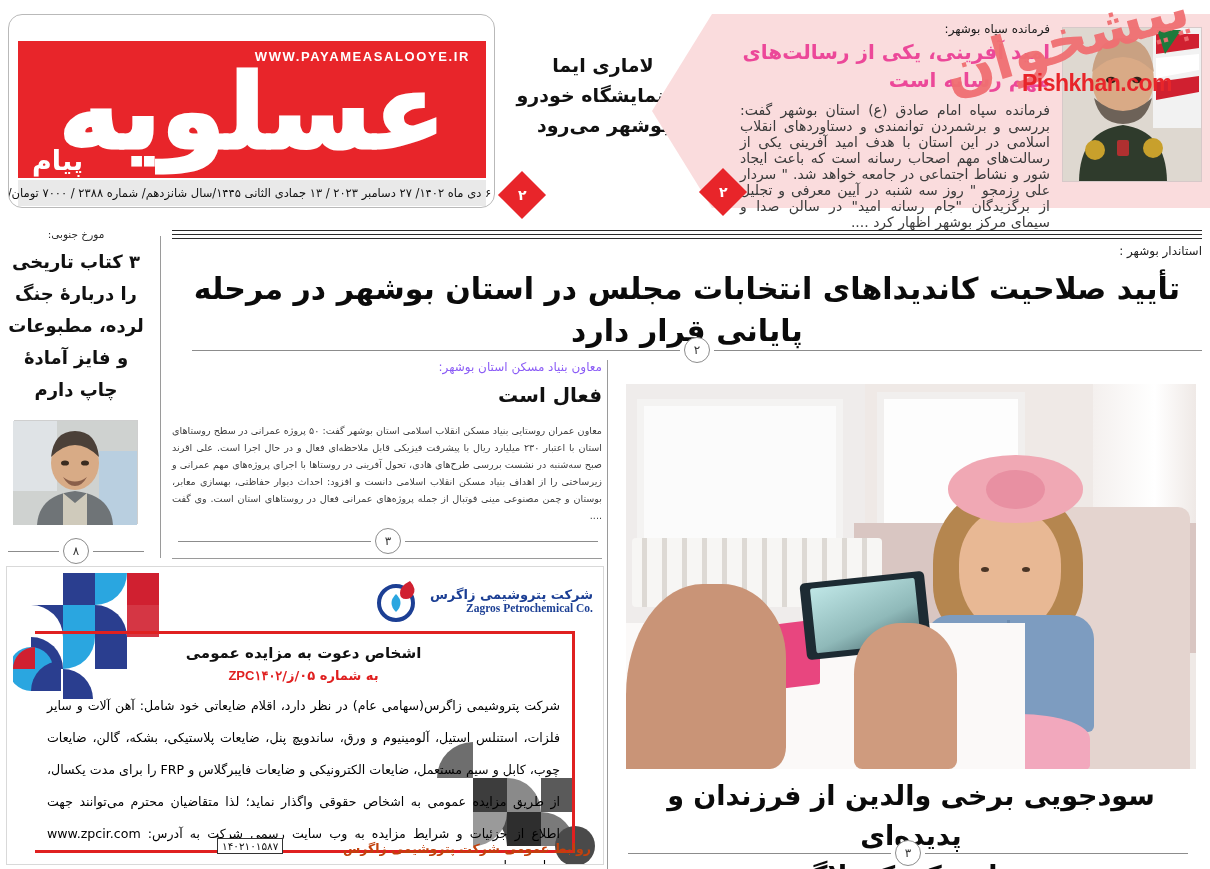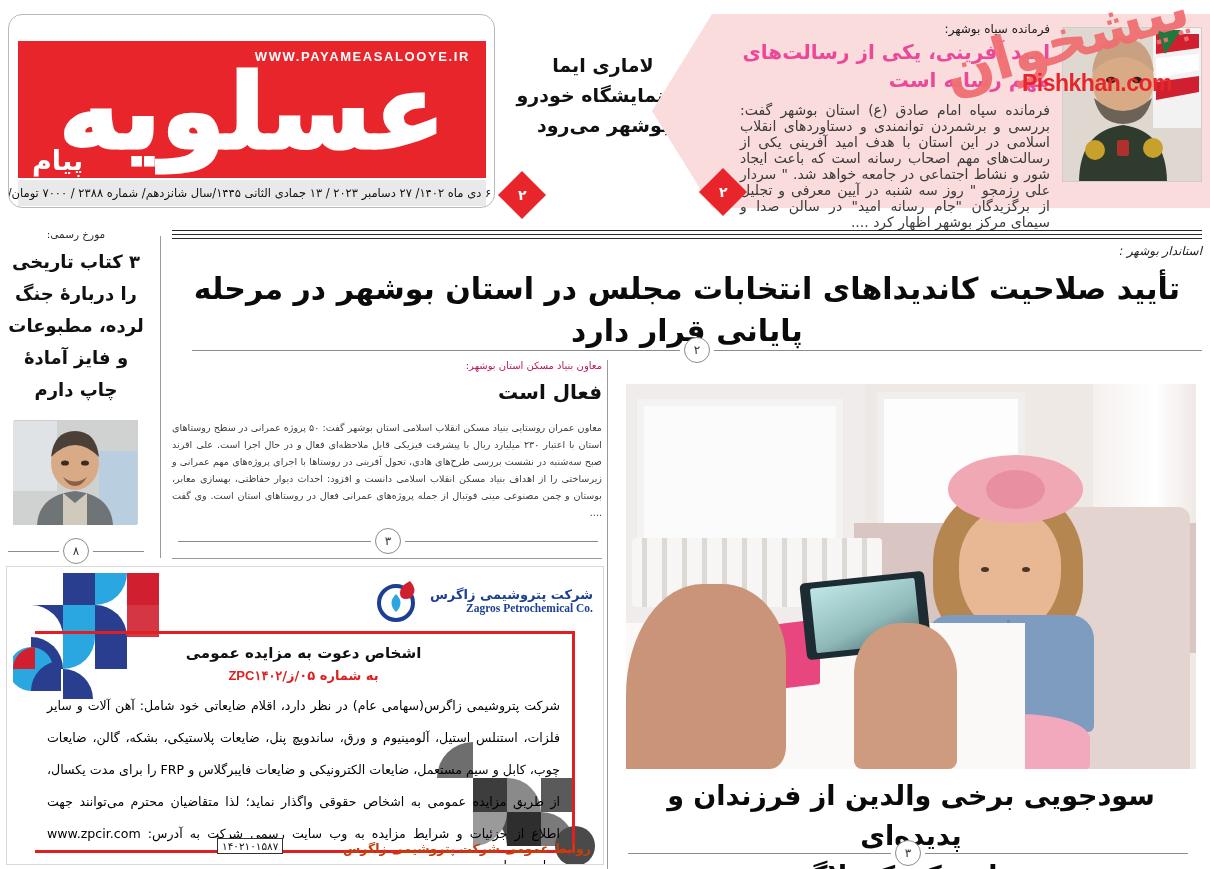--- a/index.html
+++ b/index.html
@@ -120,29 +120,29 @@
   .circle-badge .line { flex: 1; height: 1px; background: #8c8c8c; }
   .circle-badge .circ {
     width: 26px; height: 26px; border: 1px solid #8c8c8c; border-radius: 50%;
     display: flex; align-items: center; justify-content: center;
     font-size: 12px; color: #333; background: #fff; margin: 0 4px;
   }
   .lc-badge { margin-top: 14px; }
 
   
   .main-head-wrap { position: absolute; left: 172px; top: 244px; width: 1030px; }
-  .mh-kicker { font-size: 12px; color: #222; text-align: right; padding-left: 2px; font-style: italic; }
+  .mh-kicker { font-size: 12px; color: #222; text-align: right; padding-left: 2px; }
   .mh-title {
     margin-top: 10px; font-size: 30px; font-weight: bold; color: #0b0b0b;
     line-height: 42px; text-align: center; letter-spacing: -.4px;
   }
 
   
   .mid-art { position: absolute; left: 172px; top: 360px; width: 430px; }
-  .ma-kicker { font-size: 10px; color: #be185d; text-align: right; }
+  .ma-kicker { font-size: 12px; color: #8b5cf6; text-align: right; }
   .ma-head {
     margin-top: 6px; font-size: 20px; font-weight: bold; color: #111;
     line-height: 30px; text-align: right;
   }
   .ma-body {
     margin-top: 12px; font-size: 9.6px; line-height: 17px; color: #3d3d3d;
     text-align: justify;
   }
 
   
@@ -279,21 +279,21 @@
     <i></i>
     <i></i>
     <i></i>
   </div>
 
   <div class="vline" style="left:160px; top:236px; height:322px;"></div>
   <div class="vline" style="left:607px; top:360px; height:509px;"></div>
   <div class="hline" style="left:172px; top:558px; width:430px;"></div>
 
   <div class="left-col">
-    <div class="lc-kicker">مورخ رسمی:</div>
+    <div class="lc-kicker">مورخ جنوبی:</div>
     <div class="lc-head">۳ کتاب تاریخی را دربارهٔ جنگ لرده، مطبوعات و فایز آمادهٔ چاپ دارم</div>
     <div class="lc-photo">
       <svg viewBox="0 0 124 104" width="124" height="104">
         <rect width="124" height="104" fill="#cfd2d0"></rect>
         <rect x="0" y="0" width="44" height="70" fill="#dfe3e6"></rect>
         <rect x="86" y="30" width="38" height="74" fill="#b9cfe0"></rect>
         <ellipse cx="62" cy="42" rx="24" ry="27" fill="#d8ab86"></ellipse>
         <path d="M38 36 q24 -24 48 0 q-3 -26 -24 -26 q-21 0 -24 26z" fill="#4b4038"></path>
         <ellipse cx="52" cy="42" rx="4" ry="2.6" fill="#3a2c20"></ellipse>
         <ellipse cx="72" cy="42" rx="4" ry="2.6" fill="#3a2c20"></ellipse>

